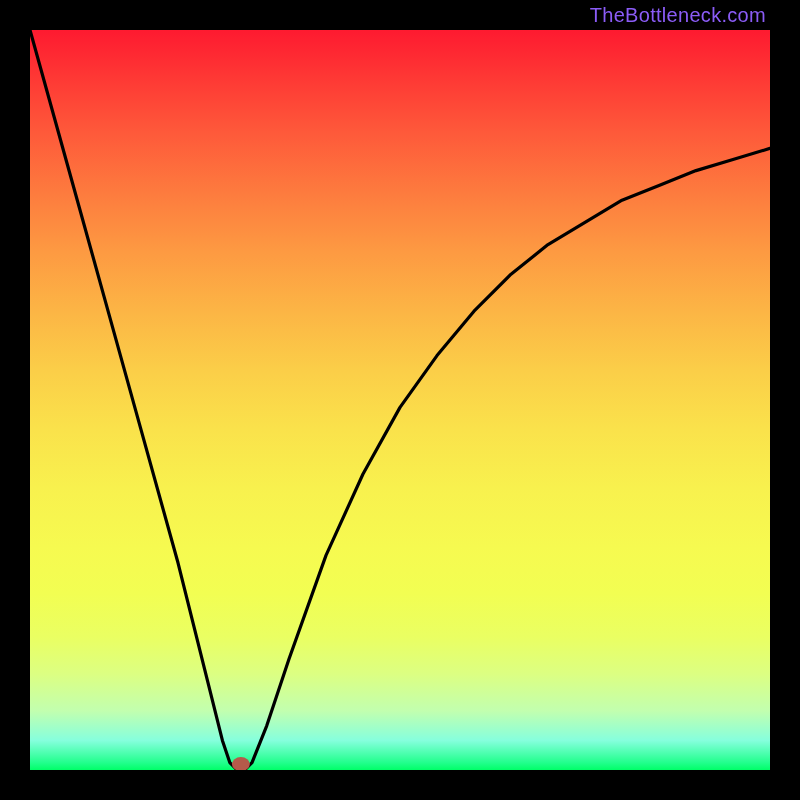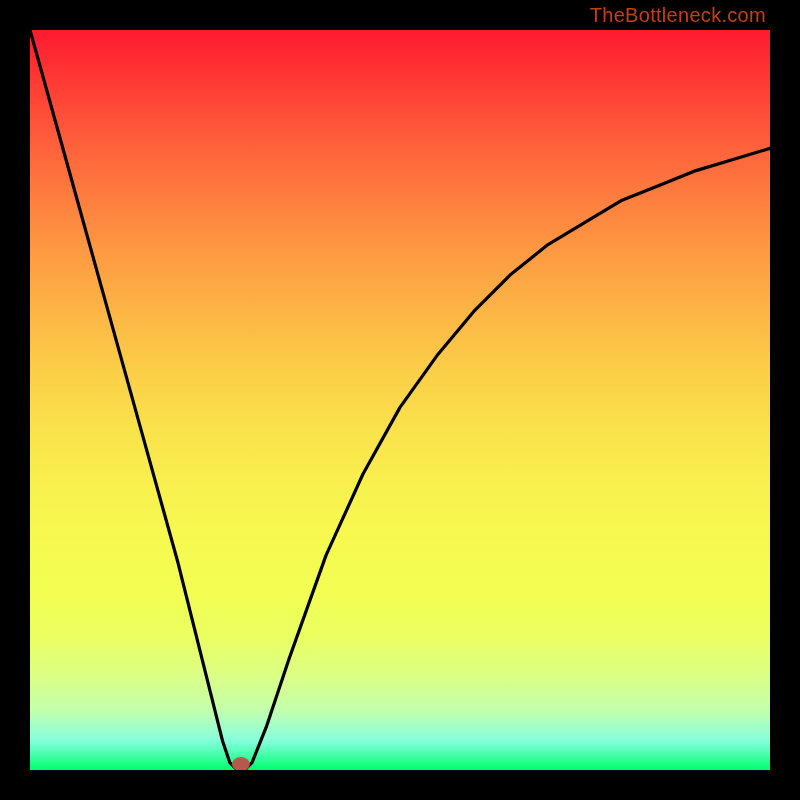--- a/index.html
+++ b/index.html
@@ -40,21 +40,21 @@
       #c2ffaf 92%,
       #86ffdd 96%,
       #22ff8d 99%,
       #00ff68 100%
     );
   }
   .watermark {
     position: absolute;
     top: 4px;
     right: 34px;
-    color: #c2410c;
+    color: #8b5cf6;
     font-size: 20px;
     font-weight: 500;
     letter-spacing: 0.3px;
     user-select: none;
   }
   svg.curve {
     position: absolute;
     left: 0;
     top: 0;
     width: 740px;

